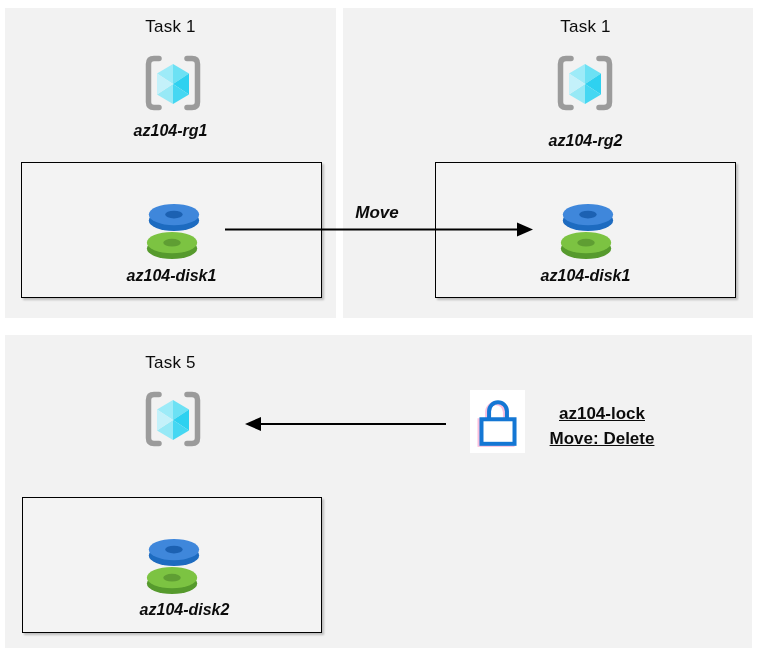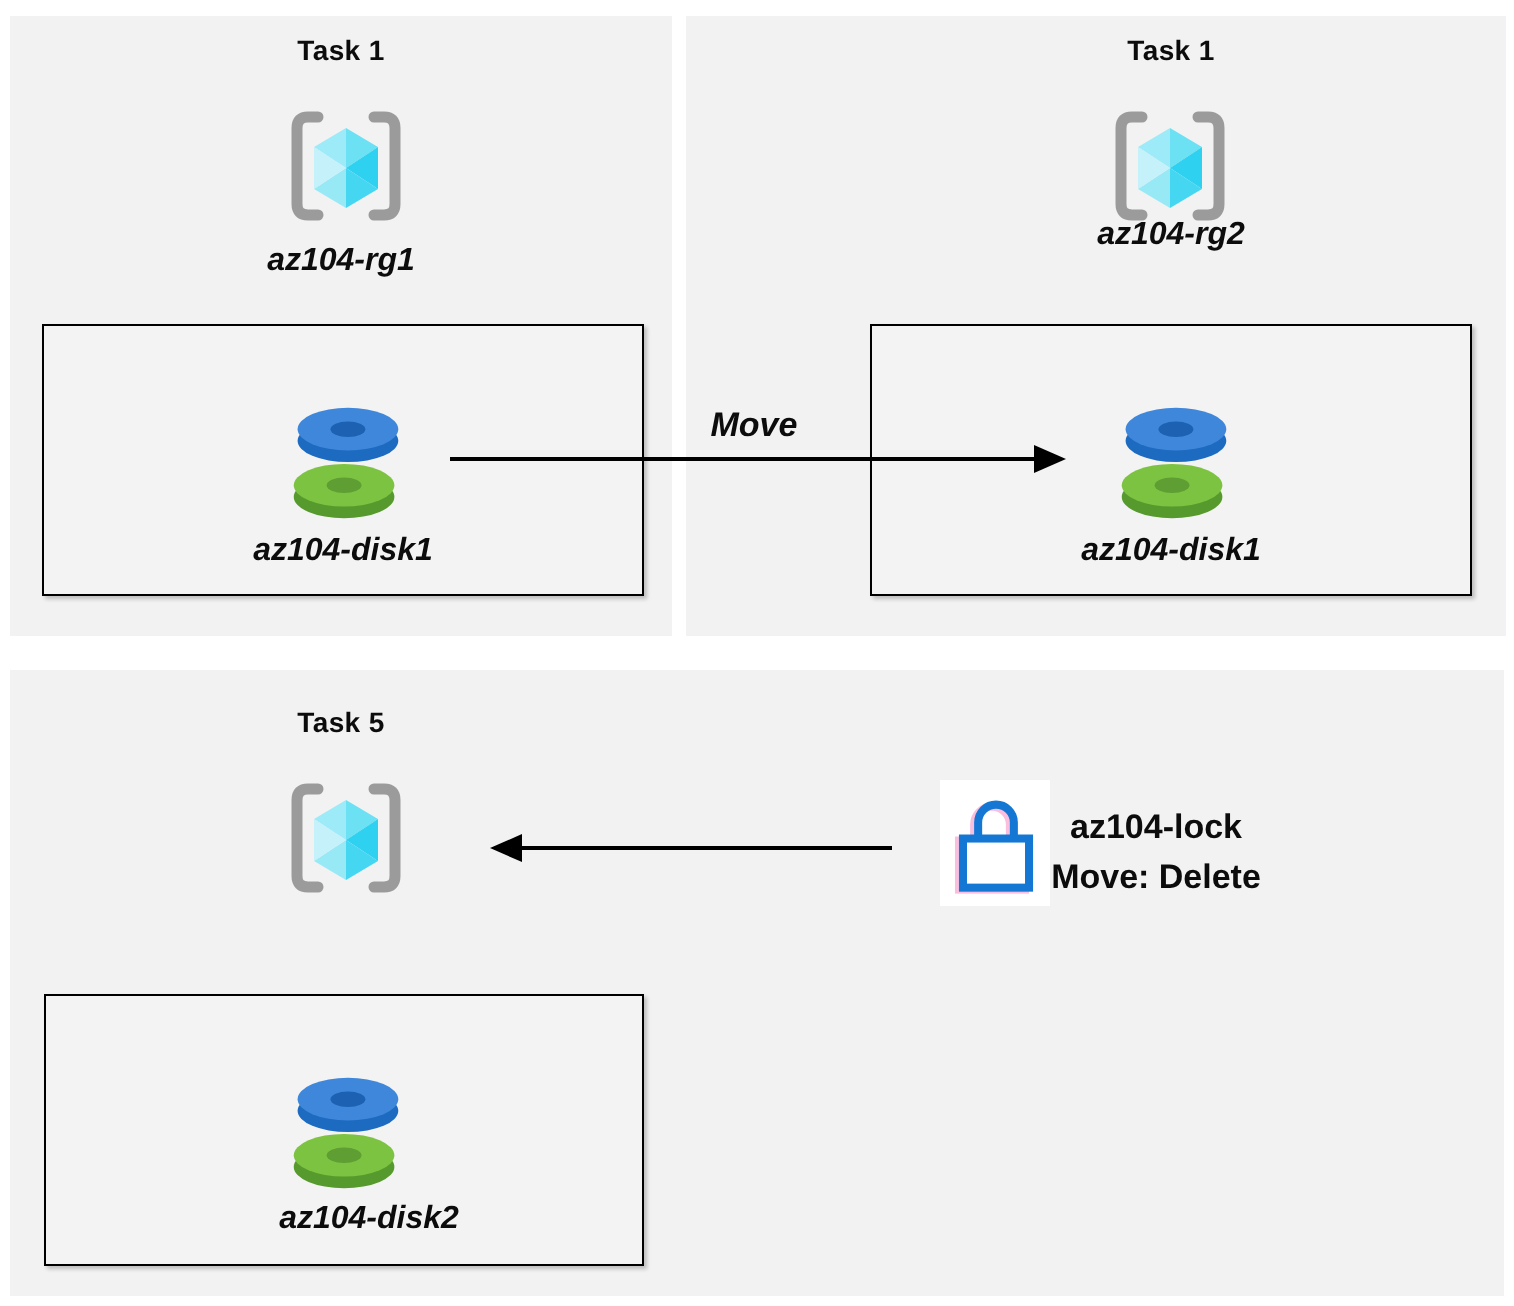--- a/index.html
+++ b/index.html
@@ -1,21 +1,21 @@
 <!DOCTYPE html>
 <html><head>
 <meta charset="utf-8">
 <style>
   html,body{margin:0;padding:0;background:#ffffff;}
   .stage{
     position:relative;width:757px;height:653px;background:#ffffff;overflow:hidden;
     font-family:"Liberation Sans",sans-serif;color:#0c0c0c;
   }
   .panel{position:absolute;background:#f2f2f2;}
-  .task-title{position:absolute;font-size:14px;font-weight:700;text-align:center;letter-spacing:.2px;}
+  .task-title{position:absolute;font-size:17px;font-weight:400;text-align:center;letter-spacing:.2px;}
   .rg-label,.disk-label{position:absolute;font-size:16px;font-weight:700;text-align:center;font-style:italic;}
   .res-box{
     position:absolute;background:#f3f3f3;border:1.5px solid #000;
     box-sizing:border-box;box-shadow:1.5px 1.5px 2px rgba(0,0,0,0.22);
   }
   .icon{position:absolute;display:block;}
   .arrow-layer{position:absolute;left:0;top:0;pointer-events:none;}
   .move-label{position:absolute;font-size:17px;font-weight:700;text-align:center;font-style:italic;}
   .lock-tile{position:absolute;background:#ffffff;display:flex;align-items:center;justify-content:center;}
   .lock-text{position:absolute;font-size:17px;font-weight:700;text-align:center;line-height:25px;}
@@ -67,21 +67,21 @@
   <div class="res-box" style="left:21px;top:162px;width:301px;height:136px;"></div>
   <svg class="icon" style="left:142px;top:202px;" width="62" height="60">
       <use href="#sym-disk"></use>
     </svg>
   <div class="disk-label" style="left:21px;top:267px;width:301px;">az104-disk1</div>
 
   <div class="task-title" style="left:435px;top:17px;width:301px;">Task 1</div>
   <svg class="icon" style="left:555px;top:54px;" width="60" height="58">
       <use href="#sym-rg"></use>
     </svg>
-  <div class="rg-label" style="left:435px;top:109px;width:301px;">az104-rg2</div>
+  <div class="rg-label" style="left:435px;top:132px;width:301px;">az104-rg2</div>
   <div class="res-box" style="left:435px;top:162px;width:301px;height:136px;"></div>
   <svg class="icon" style="left:556px;top:202px;" width="62" height="60">
       <use href="#sym-disk"></use>
     </svg>
   <div class="disk-label" style="left:435px;top:267px;width:301px;">az104-disk1</div>
 
   <div class="task-title" style="left:5px;top:353px;width:331px;">Task 5</div>
   <svg class="icon" style="left:143px;top:390px;" width="60" height="58">
       <use href="#sym-rg"></use>
     </svg>
@@ -102,18 +102,18 @@
     </g>
   </svg>
 
   <div class="move-label" style="left:327px;top:203px;width:100px;">Move</div>
 
   <div class="lock-tile" style="left:470px;top:390px;width:55px;height:63px;">
     <svg width="50" height="57" viewBox="0 0 56 63" style="filter:drop-shadow(-1.5px 1px 0 rgba(244,114,182,0.45));">
         <use href="#sym-lock"></use>
       </svg>
   </div>
-  <div class="lock-text" style="left:508px;top:401px;width:140px;">
+  <div class="lock-text" style="left:532px;top:401px;width:140px;text-decoration:underline;">
     <div>az104-lock</div>
     <div>Move: Delete</div>
   </div>
 
 </div>
 
 </body></html>

